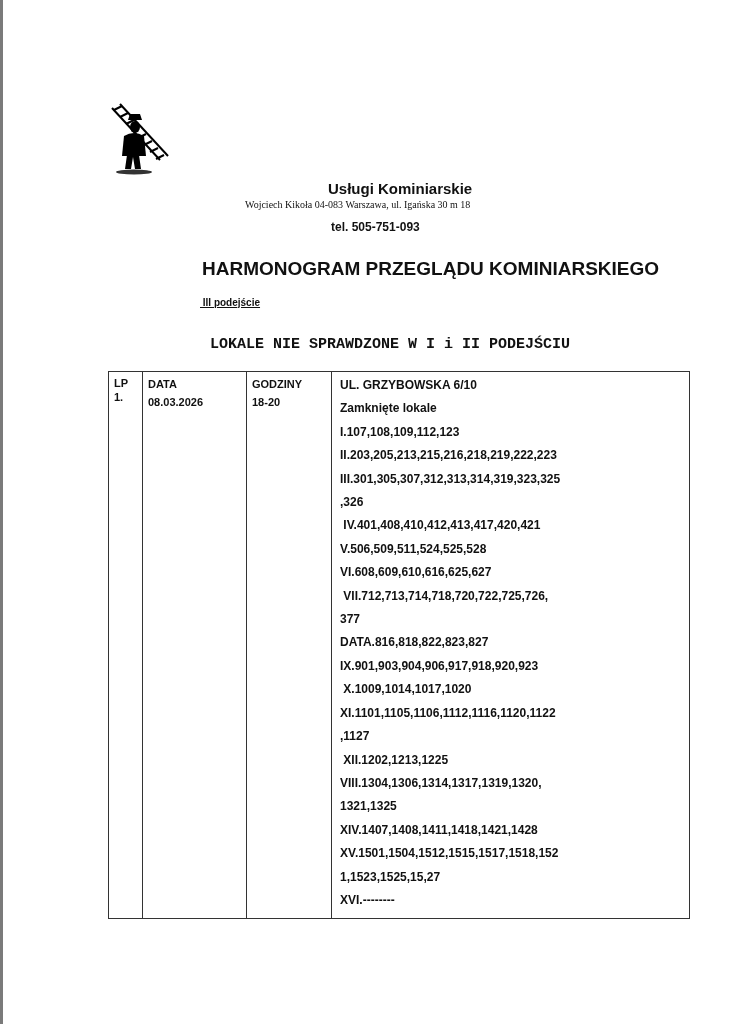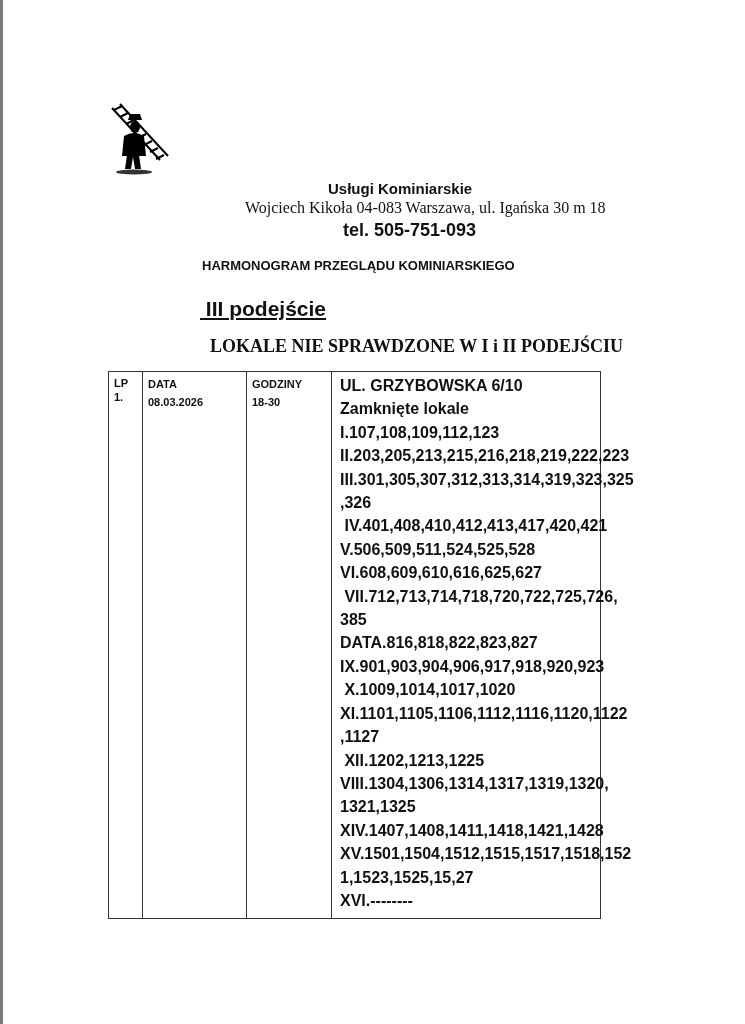--- a/index.html
+++ b/index.html
@@ -3,35 +3,35 @@
 <meta charset="utf-8">
 <style>
   html, body { margin: 0; padding: 0; }
   body {
     width: 745px; height: 1024px; background: #ffffff; position: relative; overflow: hidden;
     font-family: "DejaVu Sans", sans-serif; color: #111;
   }
   .left-edge { position: absolute; left: 0; top: 0; width: 3px; height: 1024px; background: #7a7a7a; }
   .logo { position: absolute; left: 100px; top: 98px; width: 70px; height: 80px; }
   .company { position: absolute; left: 328px; top: 180px; font-family: Liberation Sans, sans-serif; font-weight: bold; font-size: 15px; }
-  .address { position: absolute; left: 245px; top: 199px; font-family: "Liberation Serif", serif; font-size: 16px; white-space: nowrap; }
-  .phone { position: absolute; left: 331px; top: 220px; font-family: "Liberation Sans", sans-serif; font-weight: bold; font-size: 18px; margin-left: 12px; }
-  .title { position: absolute; left: 202px; top: 258px; font-family: "Liberation Sans", sans-serif; font-weight: bold; font-size: 13px; white-space: nowrap; }
-  .subtitle { position: absolute; left: 200px; top: 297px; font-family: "Liberation Sans", sans-serif; font-weight: bold; font-size: 21px; text-decoration: underline; white-space: pre; }
-  .heading2 { position: absolute; left: 210px; top: 336px; font-family: Liberation Serif, serif; font-weight: bold; font-size: 18px; white-space: nowrap; }
+  .address { position: absolute; left: 245px; top: 199px; font-family: "Liberation Serif", serif; font-size: 10px; white-space: nowrap; }
+  .phone { position: absolute; left: 331px; top: 220px; font-family: "Liberation Sans", sans-serif; font-weight: bold; font-size: 12px; }
+  .title { position: absolute; left: 202px; top: 258px; font-family: "Liberation Sans", sans-serif; font-weight: bold; font-size: 19px; white-space: nowrap; }
+  .subtitle { position: absolute; left: 200px; top: 297px; font-family: "Liberation Sans", sans-serif; font-weight: bold; font-size: 10px; text-decoration: underline; white-space: pre; }
+  .heading2 { position: absolute; left: 210px; top: 336px; font-family: Liberation Mono, monospace; font-weight: bold; font-size: 15px; white-space: nowrap; }
   table.schedule {
-    position: absolute; left: 108px; top: 371px; width: 493px; height: 548px;
+    position: absolute; left: 108px; top: 371px; width: 582px; height: 548px;
     border-collapse: collapse; table-layout: fixed;
   }
   table.schedule td { border: 1px solid #333; vertical-align: top; padding: 2px 5px; font-family: "Liberation Sans", sans-serif; font-weight: bold; }
   .c-lp { width: 23px; font-size: 11px; line-height: 14px; padding-top: 4px !important; }
   .c-date, .c-hours { font-size: 11px; line-height: 18px; padding-top: 3px !important; }
   .c-date { width: 93px; }
   .c-hours { width: 74px; }
-  .c-content { font-size: 16px; line-height: 23.4px; padding-top: 2px !important; padding-left: 8px !important; }
+  .c-content { font-size: 12px; line-height: 23.4px; padding-top: 2px !important; padding-left: 8px !important; }
   .line { display: block; white-space: pre; }
 </style>
 </head>
 <body>
 
 <div class="left-edge"></div>
 
 <div class="logo">
   <svg width="70" height="80" viewBox="0 0 70 80">
     <g stroke="#000" stroke-width="2" fill="none">
@@ -67,34 +67,34 @@
     <td class="c-lp">
       <span class="line">LP</span>
       <span class="line">1.</span>
     </td>
     <td class="c-date">
       <span class="line">DATA</span>
       <span class="line">08.03.2026</span>
     </td>
     <td class="c-hours">
       <span class="line">GODZINY</span>
-      <span class="line">18-30</span>
+      <span class="line">18-20</span>
     </td>
     <td class="c-content">
       <span class="line">UL. GRZYBOWSKA 6/10</span>
       <span class="line">Zamknięte lokale</span>
       <span class="line">I.107,108,109,112,123</span>
       <span class="line">II.203,205,213,215,216,218,219,222,223</span>
       <span class="line">III.301,305,307,312,313,314,319,323,325</span>
       <span class="line">,326</span>
       <span class="line"> IV.401,408,410,412,413,417,420,421</span>
       <span class="line">V.506,509,511,524,525,528</span>
       <span class="line">VI.608,609,610,616,625,627</span>
       <span class="line"> VII.712,713,714,718,720,722,725,726,</span>
-      <span class="line">385</span>
+      <span class="line">377</span>
       <span class="line">DATA.816,818,822,823,827</span>
       <span class="line">IX.901,903,904,906,917,918,920,923</span>
       <span class="line"> X.1009,1014,1017,1020</span>
       <span class="line">XI.1101,1105,1106,1112,1116,1120,1122</span>
       <span class="line">,1127</span>
       <span class="line"> XII.1202,1213,1225</span>
       <span class="line">VIII.1304,1306,1314,1317,1319,1320,</span>
       <span class="line">1321,1325</span>
       <span class="line">XIV.1407,1408,1411,1418,1421,1428</span>
       <span class="line">XV.1501,1504,1512,1515,1517,1518,152</span>

